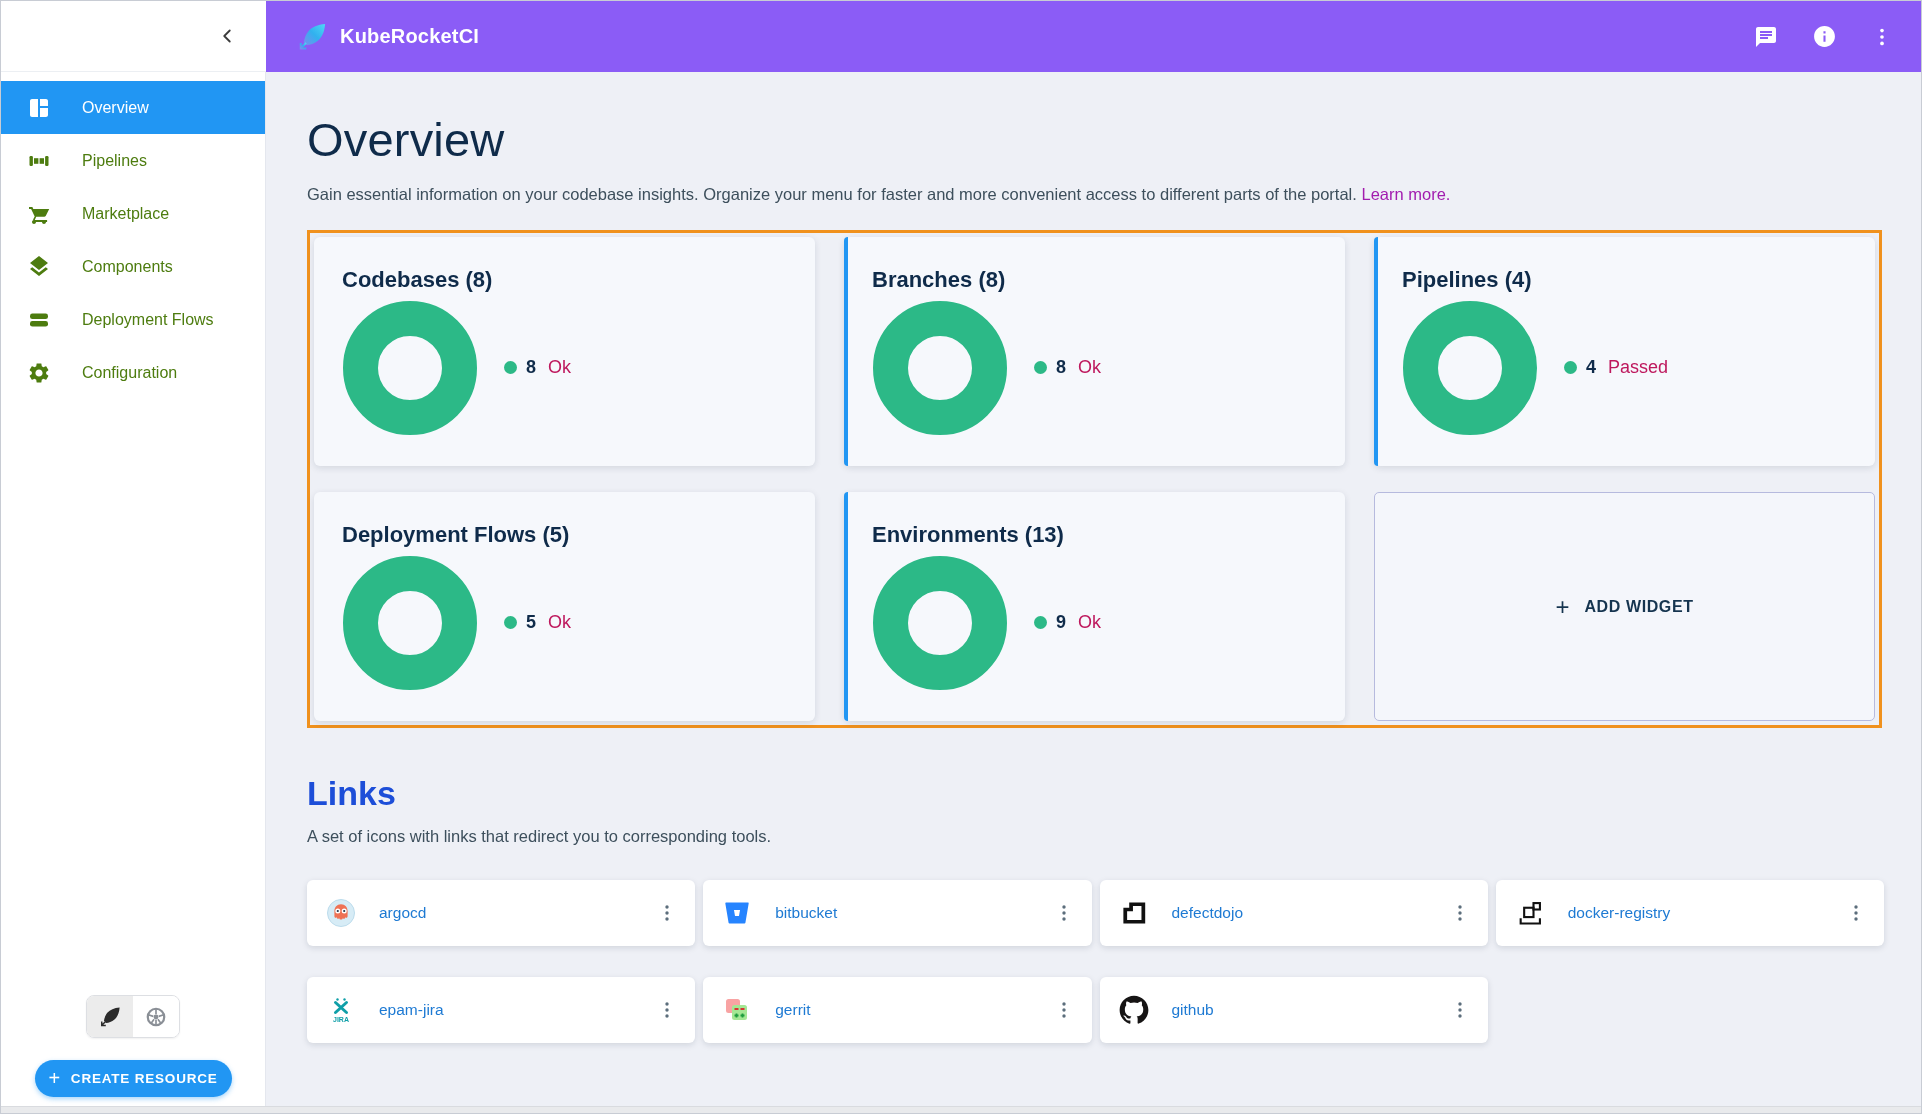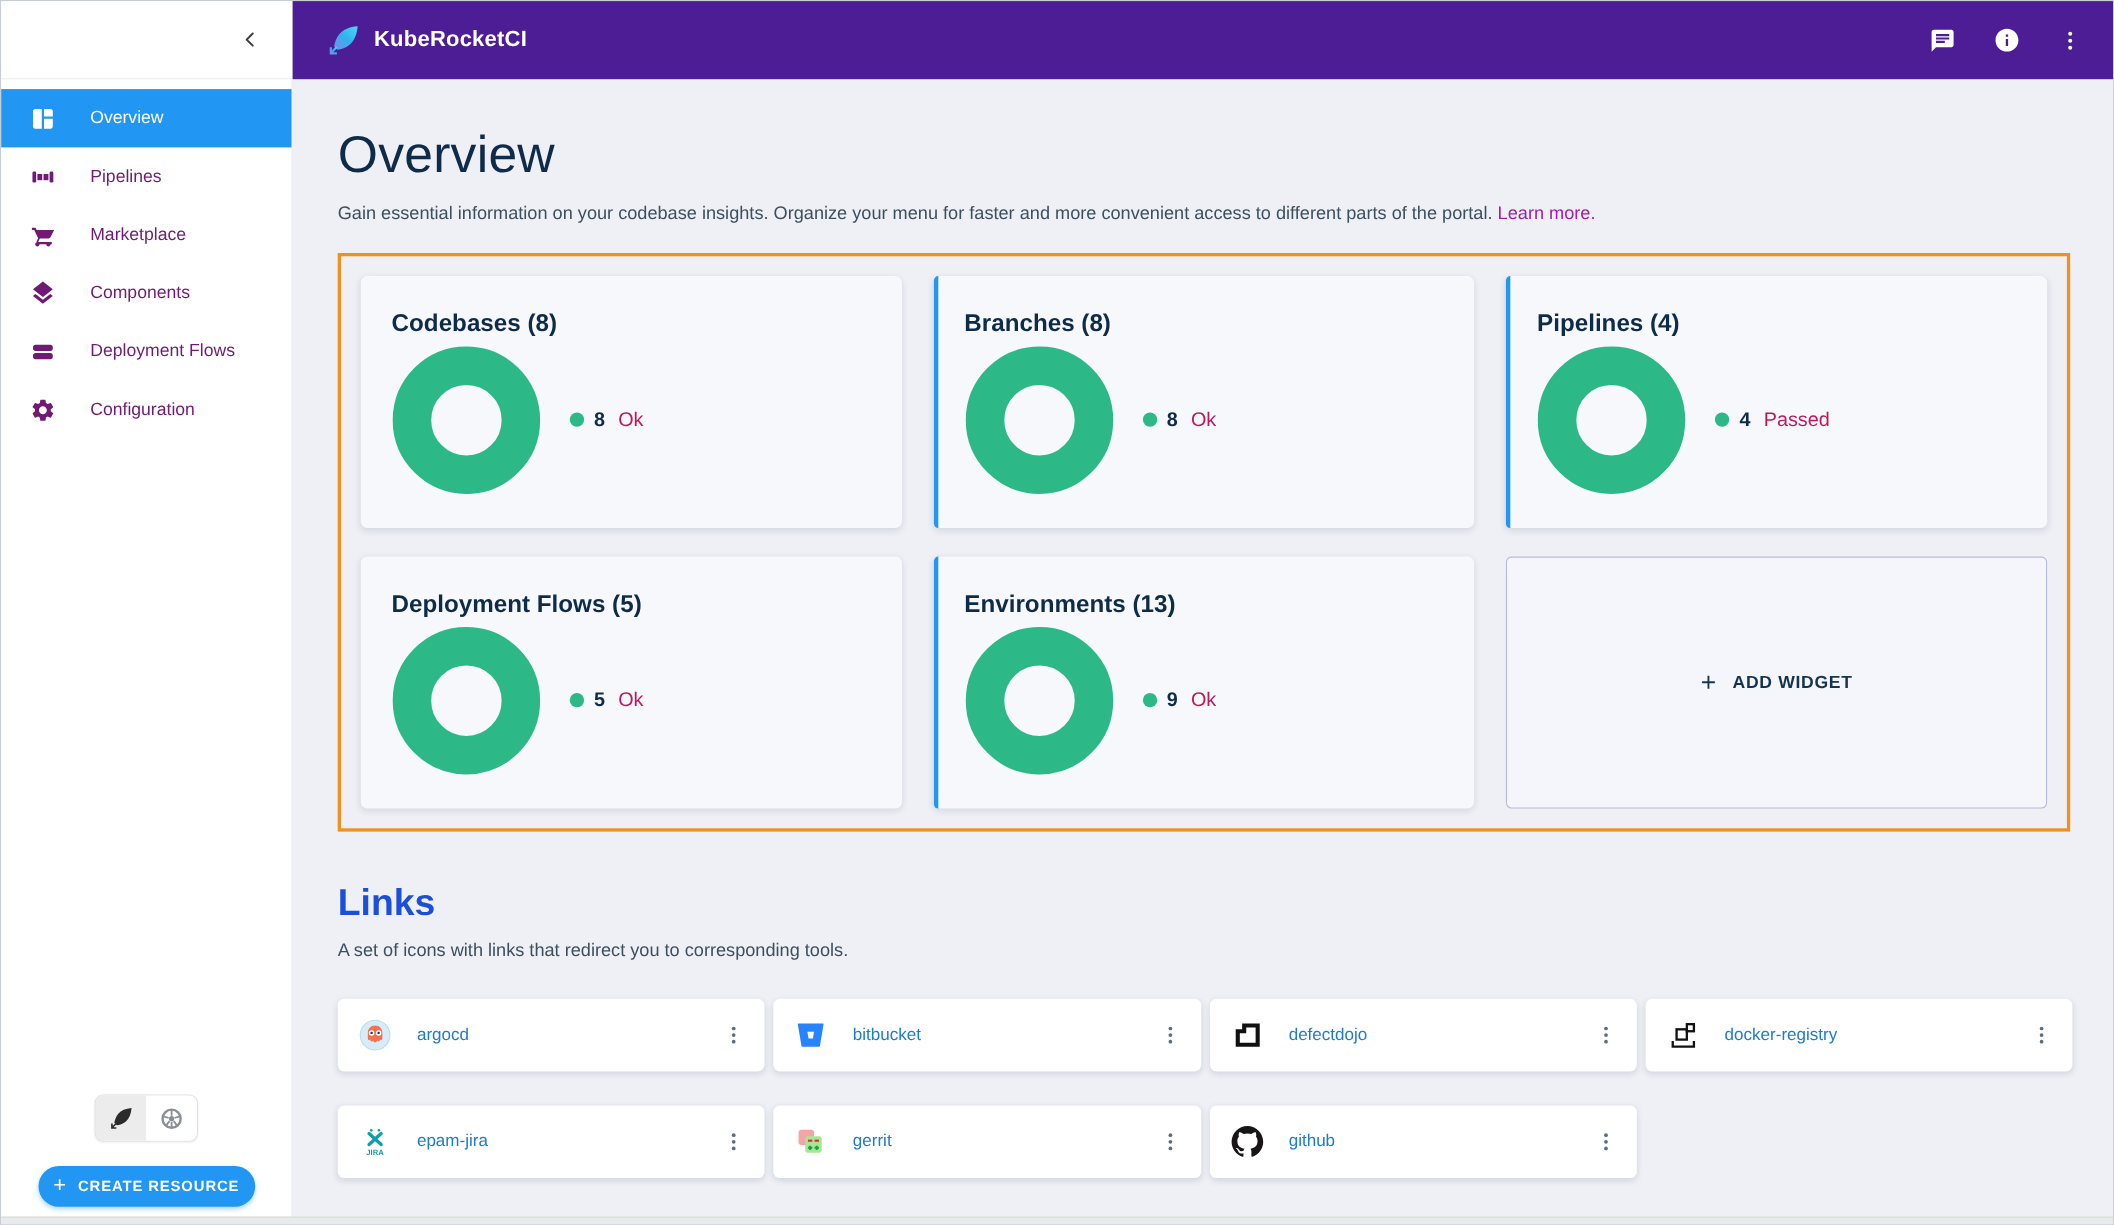--- a/index.html
+++ b/index.html
@@ -18,36 +18,36 @@
   .topbar-left {
     position: absolute; left:0; top:0; width:265px; height:71px;
     background:#ffffff; border-bottom:1px solid #eceff3;
     display:flex; align-items:center; justify-content:flex-end;
     padding-right:22px; z-index:3;
   }
   .collapse-btn { width:34px; height:34px; border:none; background:transparent; cursor:pointer;
     display:flex; align-items:center; justify-content:center; border-radius:50%; }
   .topbar {
     position:absolute; left:265px; top:0; right:0; height:71px;
-    background:#4c1d95; display:flex; align-items:center; padding:0 24px 0 31px; z-index:3;
+    background:#8b5cf6; display:flex; align-items:center; padding:0 24px 0 31px; z-index:3;
   }
   .brand { display:flex; align-items:center; gap:13px; }
   .brand-title { color:#ffffff; font-size:20px; font-weight:700; letter-spacing:.2px; }
   .topbar-actions { margin-left:auto; display:flex; align-items:center; gap:26px; }
   .icon-btn { background:transparent; border:none; cursor:pointer; display:flex; align-items:center; justify-content:center; padding:4px; }
 
   
   .sidebar {
     position:absolute; left:0; top:71px; width:265px; bottom:7px;
     background:#ffffff; border-right:1px solid #e4e7ee; z-index:2;
   }
   .nav { margin-top:9px; }
   .nav-item {
     height:53px; display:flex; align-items:center; gap:31px;
-    padding-left:26px; cursor:pointer; color:#701a75; font-size:16px;
+    padding-left:26px; cursor:pointer; color:#4d7c0f; font-size:16px;
   }
   .nav-item .nav-icon { width:24px; height:24px; flex:0 0 24px; display:flex; }
   .nav-item.selected { background:#2196f3; color:#ffffff; }
   .nav-item svg { fill:currentColor; }
 
   .sidebar-footer { position:absolute; left:0; right:0; bottom:9px; display:flex; flex-direction:column; align-items:center; }
   .view-toggle { display:flex; border:1px solid #dddfe3; border-radius:8px; overflow:hidden; margin-bottom:22px;
     box-shadow:0 1px 2px rgba(0,0,0,.06); }
   .toggle-btn { width:46px; height:41px; display:flex; align-items:center; justify-content:center; border:none; cursor:pointer; background:#ffffff; }
   .toggle-btn.active { background:#ececec; }
@@ -61,21 +61,21 @@
   .create-plus { font-size:20px; font-weight:400; line-height:1; margin-top:-2px; }
 
   
   .main { position:absolute; left:265px; top:71px; right:0; bottom:7px; padding:40px 41px 0 41px; overflow:hidden; }
   .page-title { font-size:47px; font-weight:300; color:#0f2b4a; letter-spacing:.2px; }
   .page-desc { margin-top:18px; font-size:16.5px; color:#3d4f5c; }
   .learn-more { color:#a21caf; text-decoration:none; cursor:pointer; }
 
   
   .widgets-box {
-    margin-top:26px; width:1575px; border:3px solid #f0911d; padding:18px;
+    margin-top:26px; width:1575px; border:3px solid #f0911d; padding:4px;
     display:grid; grid-template-columns:repeat(3,1fr); grid-auto-rows:229px; gap:26px 29px;
   }
   .widget-card {
     position:relative; background:#f6f8fc; border-radius:6px;
     box-shadow:0 2px 7px rgba(13,33,54,.12);
   }
   .widget-accent { position:absolute; left:0; top:0; bottom:0; width:4px; background:#2196f3;
     border-radius:6px 0 0 6px; }
   .widget-title { position:absolute; left:28px; top:30px; font-size:22px; font-weight:600; color:#0f2b4a; }
   .donut { position:absolute; left:29px; top:64px; width:134px; height:134px; border-radius:50%;

